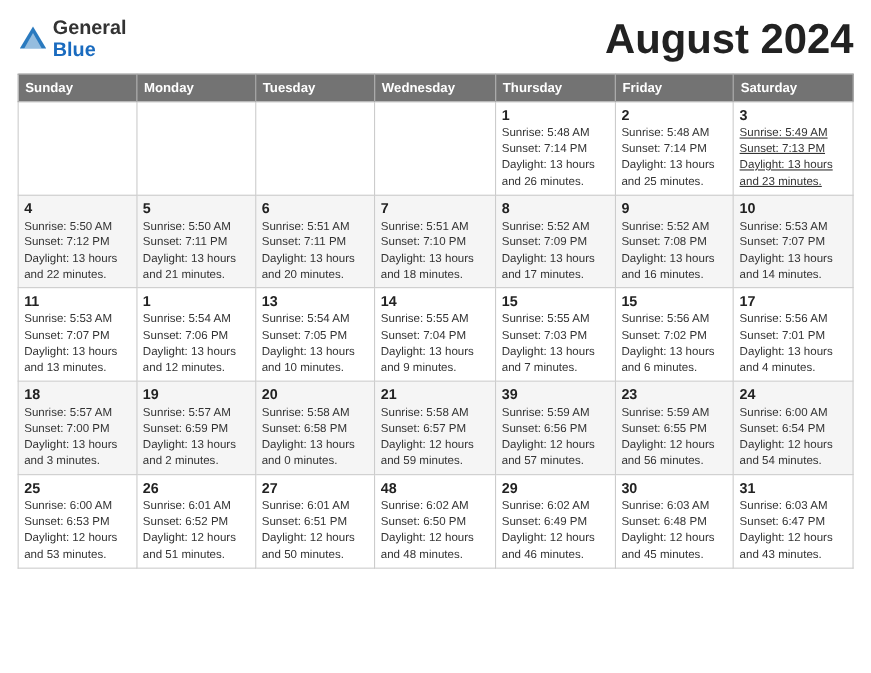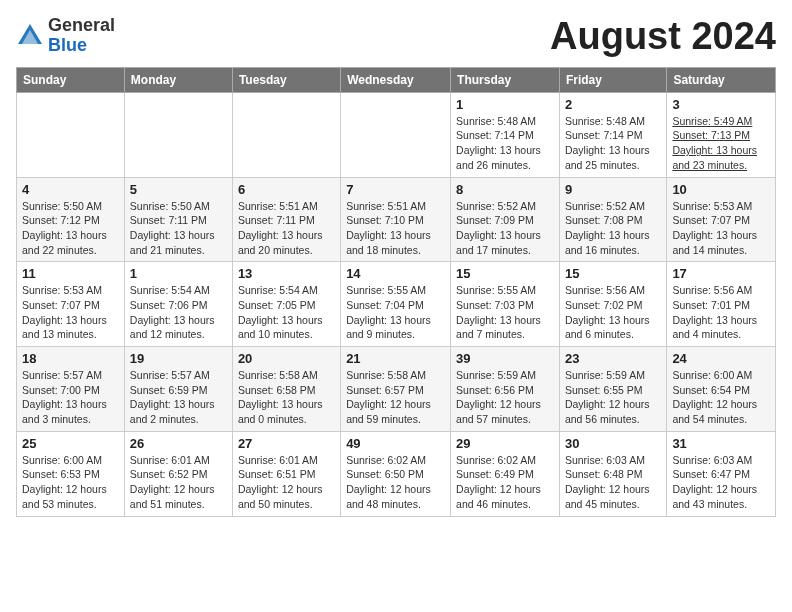--- a/index.html
+++ b/index.html
@@ -323,21 +323,21 @@
 and 51 minutes.</div>
         </td>
         <td>
           <span class="day-num">27</span>
           <div class="day-info" style="white-space: pre-line;">Sunrise: 6:01 AM
 Sunset: 6:51 PM
 Daylight: 12 hours
 and 50 minutes.</div>
         </td>
         <td>
-          <span class="day-num">49</span>
+          <span class="day-num">48</span>
           <div class="day-info" style="white-space: pre-line;">Sunrise: 6:02 AM
 Sunset: 6:50 PM
 Daylight: 12 hours
 and 48 minutes.</div>
         </td>
         <td>
           <span class="day-num">29</span>
           <div class="day-info" style="white-space: pre-line;">Sunrise: 6:02 AM
 Sunset: 6:49 PM
 Daylight: 12 hours

